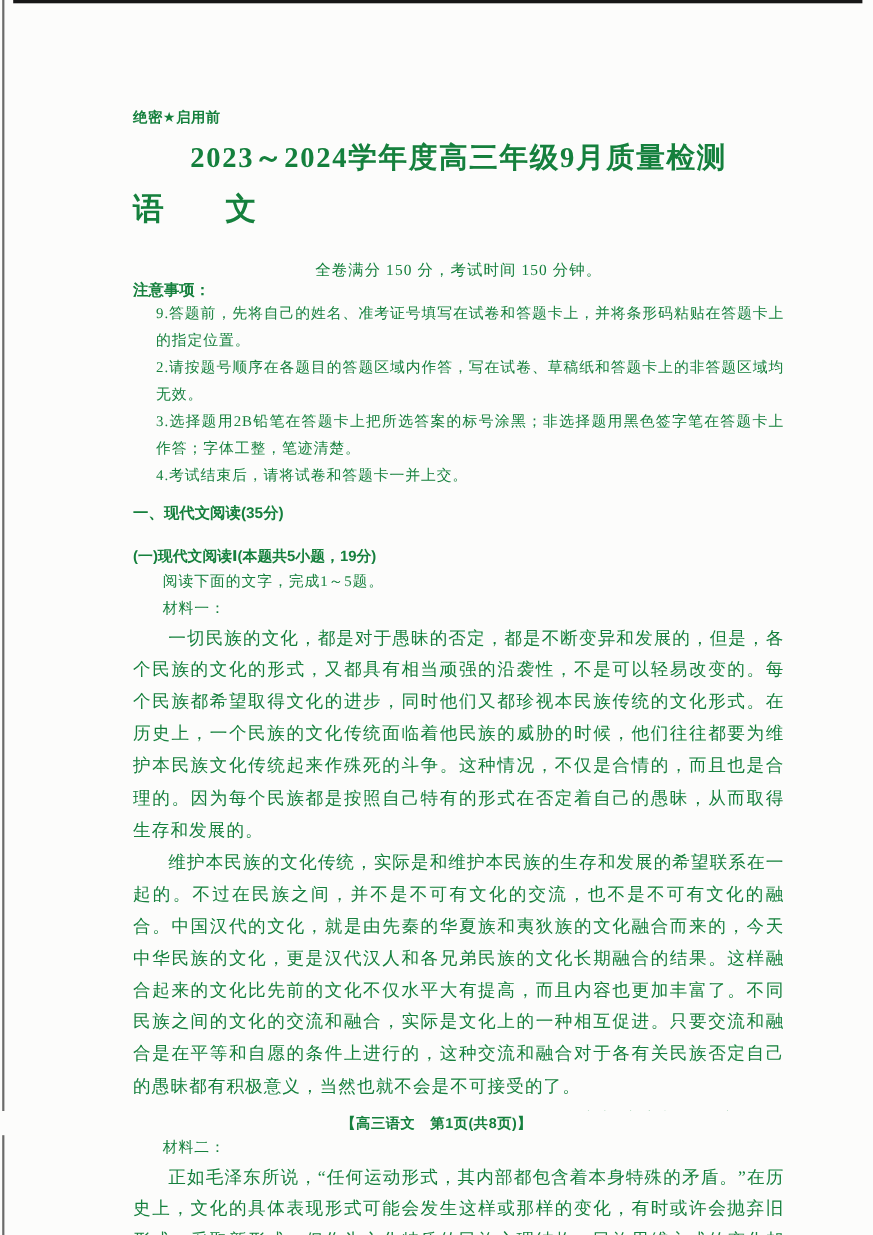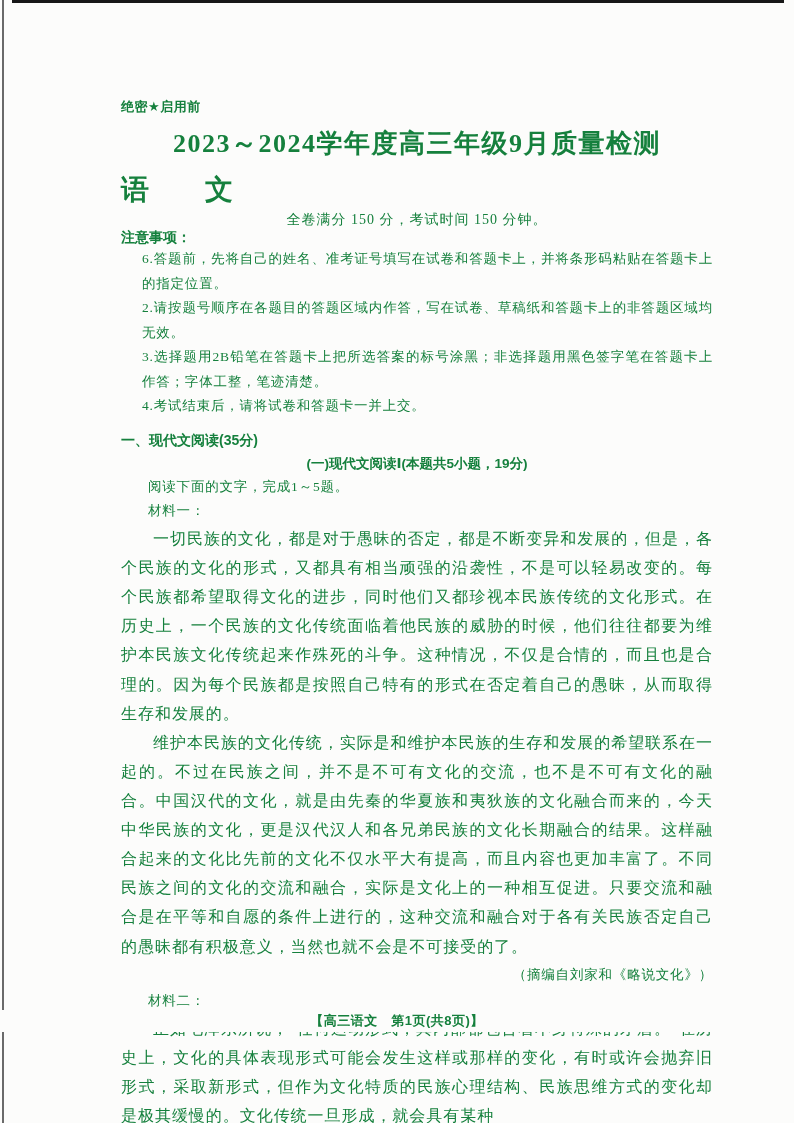--- a/index.html
+++ b/index.html
@@ -42,21 +42,21 @@
     text-align: center;
     letter-spacing: 1.5px;
   }
   .subject {
     margin: 10px 0 0 0;
     font-size: 28px;
     font-weight: 900;
     text-align: left;
   }
   .exam-info {
-    margin-top: 2px;
+    margin-top: 28px;
     font-size: 14px;
     text-align: center;
     letter-spacing: 1px;
   }
   .notice-heading {
     font-family: "Liberation Sans", "DejaVu Sans", sans-serif;
     font-size: 14px;
     font-weight: bold;
   }
   .notice-item {
@@ -68,26 +68,25 @@
     text-justify: inter-character;
   }
   .section-heading {
     margin-top: 10px;
     font-family: "Liberation Sans", "DejaVu Sans", sans-serif;
     font-size: 14px;
     font-weight: bold;
     line-height: 1.6;
   }
   .subsection-heading {
-    margin-top: 2px;
+    margin-top: 18px;
     font-family: "Liberation Sans", "DejaVu Sans", sans-serif;
     font-size: 13.5px;
     font-weight: bold;
     line-height: 1.6;
-    text-align: center;
   }
   .instruction, .material-label {
     margin: 0;
     font-size: 13.5px;
     line-height: 1.82;
     letter-spacing: .06em;
     text-indent: 2em;
   }
   .para {
     margin: 0;
@@ -131,21 +130,21 @@
     <div class="classification">绝密★启用前</div>
 
     <h1 class="title">2023～2024学年度高三年级9月质量检测</h1>
 
     <h2 class="subject">语　　文</h2>
 
     <div class="exam-info">全卷满分 150 分，考试时间 150 分钟。</div>
 
     <div class="notice">
       <div class="notice-heading">注意事项：</div>
-      <div class="notice-item">6.答题前，先将自己的姓名、准考证号填写在试卷和答题卡上，并将条形码粘贴在答题卡上的指定位置。</div>
+      <div class="notice-item">9.答题前，先将自己的姓名、准考证号填写在试卷和答题卡上，并将条形码粘贴在答题卡上的指定位置。</div>
       <div class="notice-item">2.请按题号顺序在各题目的答题区域内作答，写在试卷、草稿纸和答题卡上的非答题区域均无效。</div>
       <div class="notice-item">3.选择题用2B铅笔在答题卡上把所选答案的标号涂黑；非选择题用黑色签字笔在答题卡上作答；字体工整，笔迹清楚。</div>
       <div class="notice-item">4.考试结束后，请将试卷和答题卡一并上交。</div>
     </div>
 
     <div class="section-heading">一、现代文阅读(35分)</div>
 
     <div class="subsection-heading">(一)现代文阅读Ⅰ(本题共5小题，19分)</div>
 
     <p class="instruction">阅读下面的文字，完成1～5题。</p>

